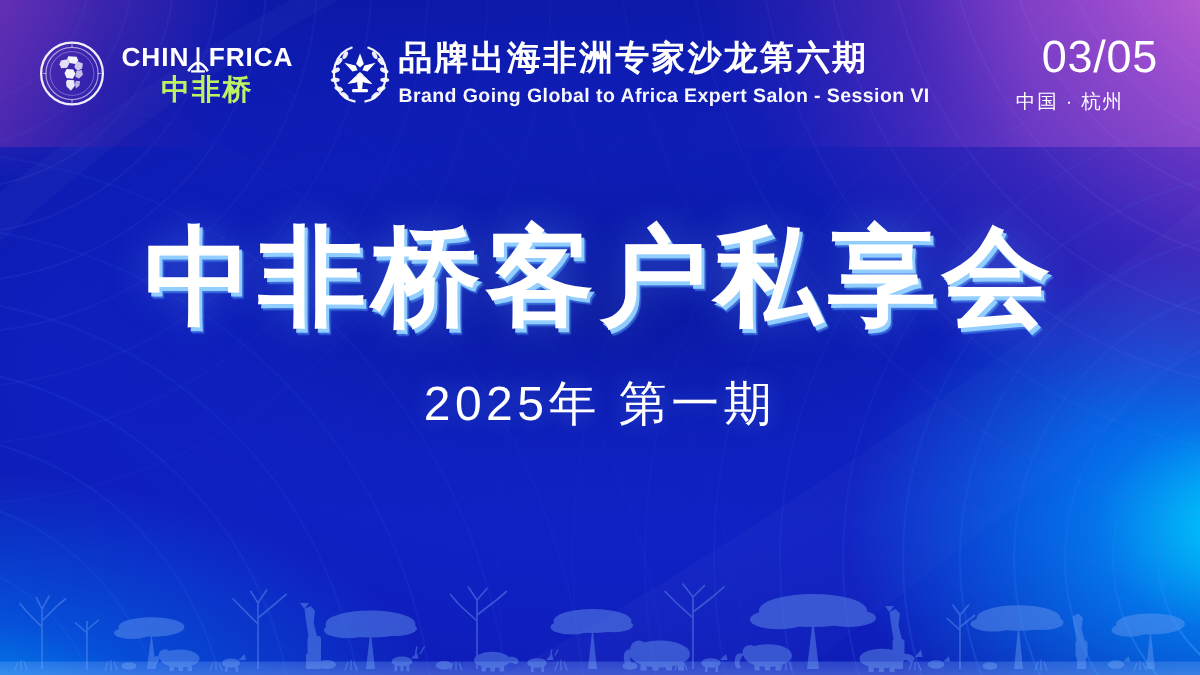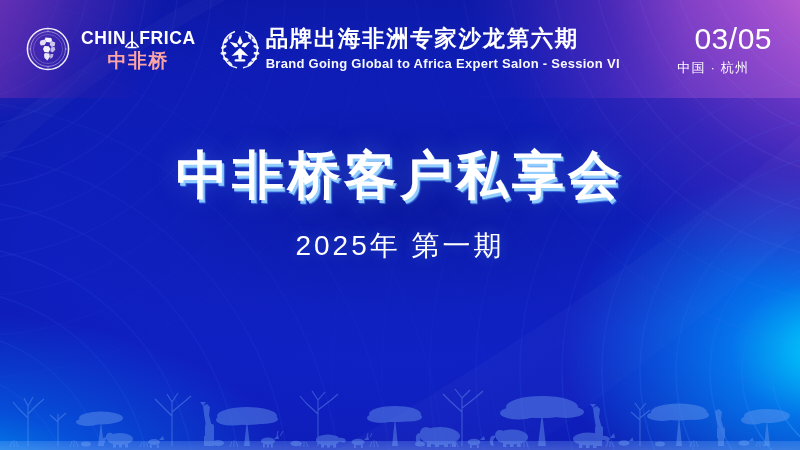--- a/index.html
+++ b/index.html
@@ -97,21 +97,21 @@
   .wm-en{
     position:relative;
     font-size:17.5px; font-weight:700; color:#fff;
     letter-spacing:.6px;
     font-family:"Liberation Sans",sans-serif;
     display:flex; align-items:flex-end;
   }
   .wm-en .bridge{ width:16px;height:19px; display:inline-block; margin:0 -1px 0 -2px; position:relative; top:1px;}
   .wm-cn{
     margin-top:3px;
-    font-size:19px; font-weight:700; color:#fca5a5;
+    font-size:19px; font-weight:700; color:#bef264;
     letter-spacing:1.5px;
     font-family:"Liberation Sans","DejaVu Sans",sans-serif;
   }
 
   
   .emblem-wreath{ width:48px;height:48px; flex:0 0 auto; margin-left:20px; }
 
   
   .hdr-titles{ margin-left:2px; display:flex; flex-direction:column; justify-content:center; }
   .hdr-cn{
@@ -145,31 +145,31 @@
 
   
   .main-wrap{
     position:absolute; left:0; right:0; top:148px;
     z-index:7; text-align:center;
     pointer-events:none;
   }
   .main-title{
     display:inline-block;
     font-family:"Liberation Sans","DejaVu Sans",sans-serif;
-    font-size:52px; font-weight:700; color:#ffffff;
+    font-size:72px; font-weight:700; color:#ffffff;
     letter-spacing:4px; line-height:1.05;
     text-shadow:
       2px 3px 0 rgba(150,210,255,.95),
       3px 4px 1px rgba(90,170,255,.55),
       0 0 26px rgba(120,190,255,.35);
   }
   .sub-title{
     margin-top:24px;
     font-family:"Liberation Sans","DejaVu Sans",sans-serif;
-    font-size:28px; font-weight:400; color:#ffffff;
+    font-size:32px; font-weight:400; color:#ffffff;
     letter-spacing:3px;
     text-shadow:0 0 14px rgba(130,200,255,.30);
   }
 
   
   .savanna{
     position:absolute; left:0; bottom:0; width:800px; height:92px;
     z-index:4; pointer-events:none;
   }
   

